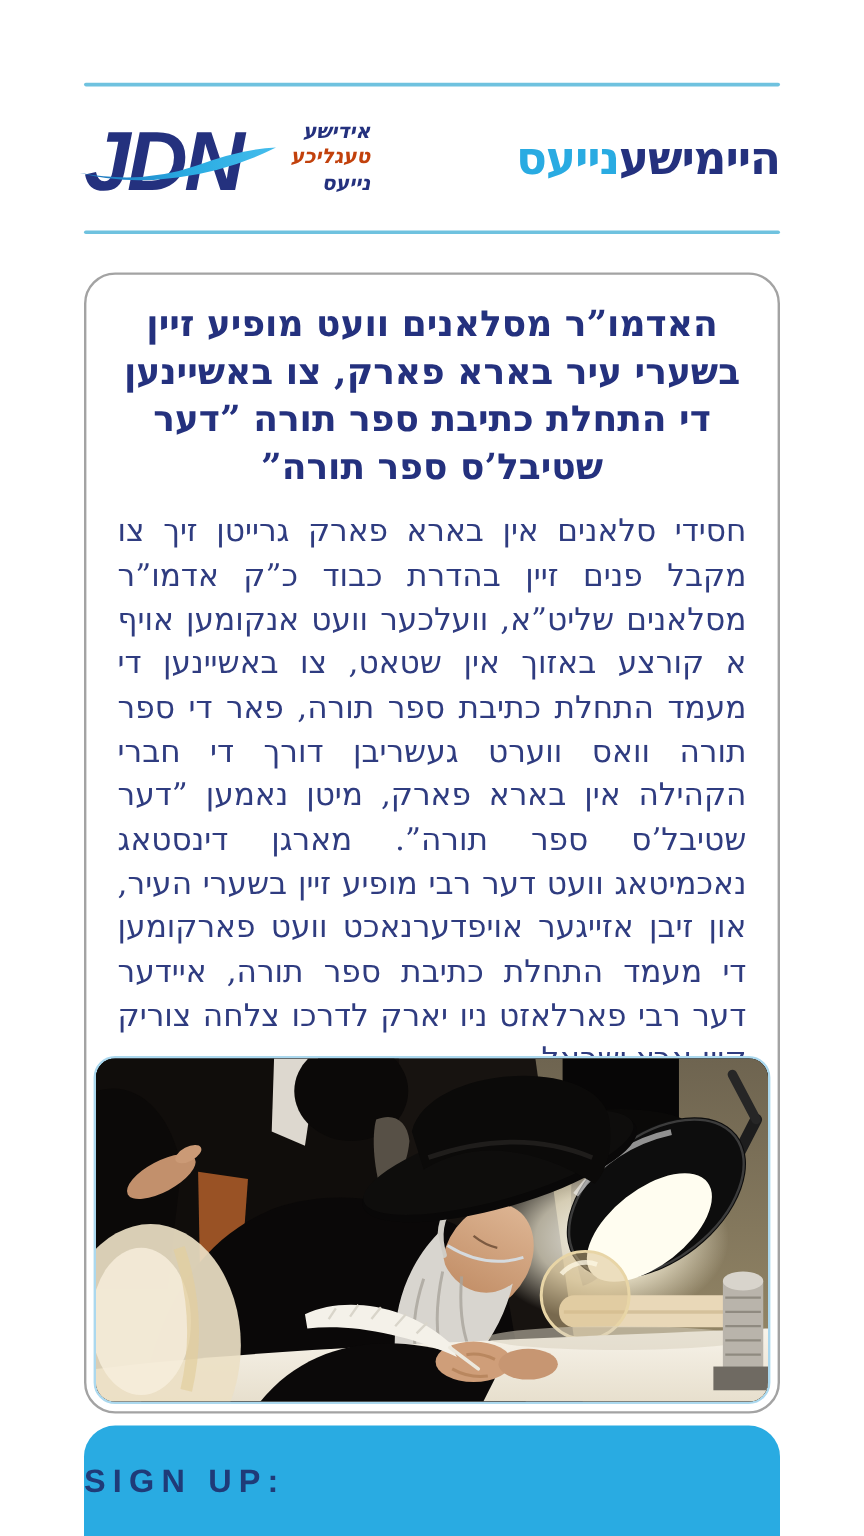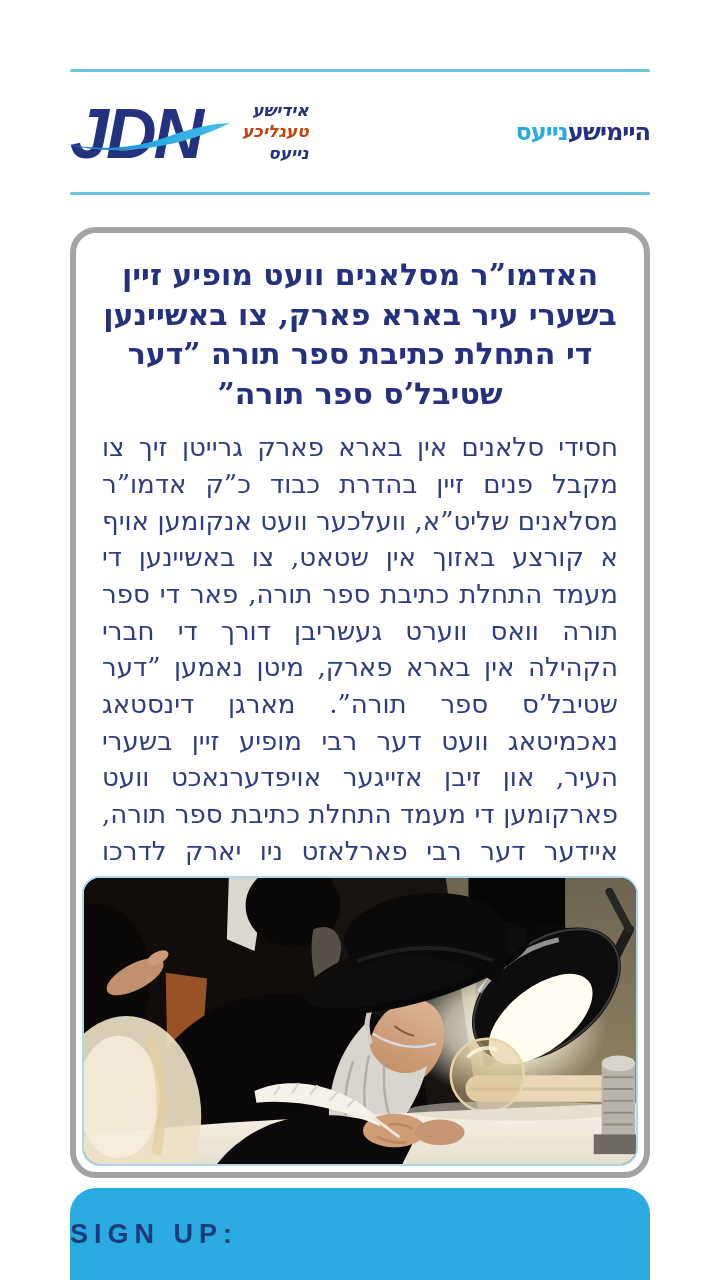--- a/index.html
+++ b/index.html
@@ -34,31 +34,31 @@
   }
   .jdn-swoosh { position: absolute; left: -6px; top: 28px; width: 170px; height: 42px; }
   .jdn-tagline {
     direction: rtl; text-align: right;
     font-style: italic; font-weight: 700;
     font-size: 17px; line-height: 1.25; color: #24317e;
   }
   .jdn-tagline .t2 { color: #c2410c; }
   .wordmark {
     direction: rtl;
-    font-weight: 800; font-size: 24px; letter-spacing: -1px;
+    font-weight: 800; font-size: 38px; letter-spacing: -1px;
     color: #24317e; white-space: nowrap;
   }
   .wordmark .wm-light { color: #29abe2; }
 
   
   .card {
     position: absolute; left: 70px; top: 227px; width: 580px;
     height: 951px;
     background: #ffffff;
-    border: 6px solid #a3a3a3; border-radius: 26px;
+    border: 2px solid #a3a3a3; border-radius: 26px;
     overflow: hidden;
   }
   .headline {
     direction: rtl;
     margin: 22px 24px 0;
     text-align: center;
     font-family: "DejaVu Serif", "DejaVu Sans", serif;
     font-weight: 700; font-size: 30px; line-height: 1.32;
     color: #24317e;
   }

